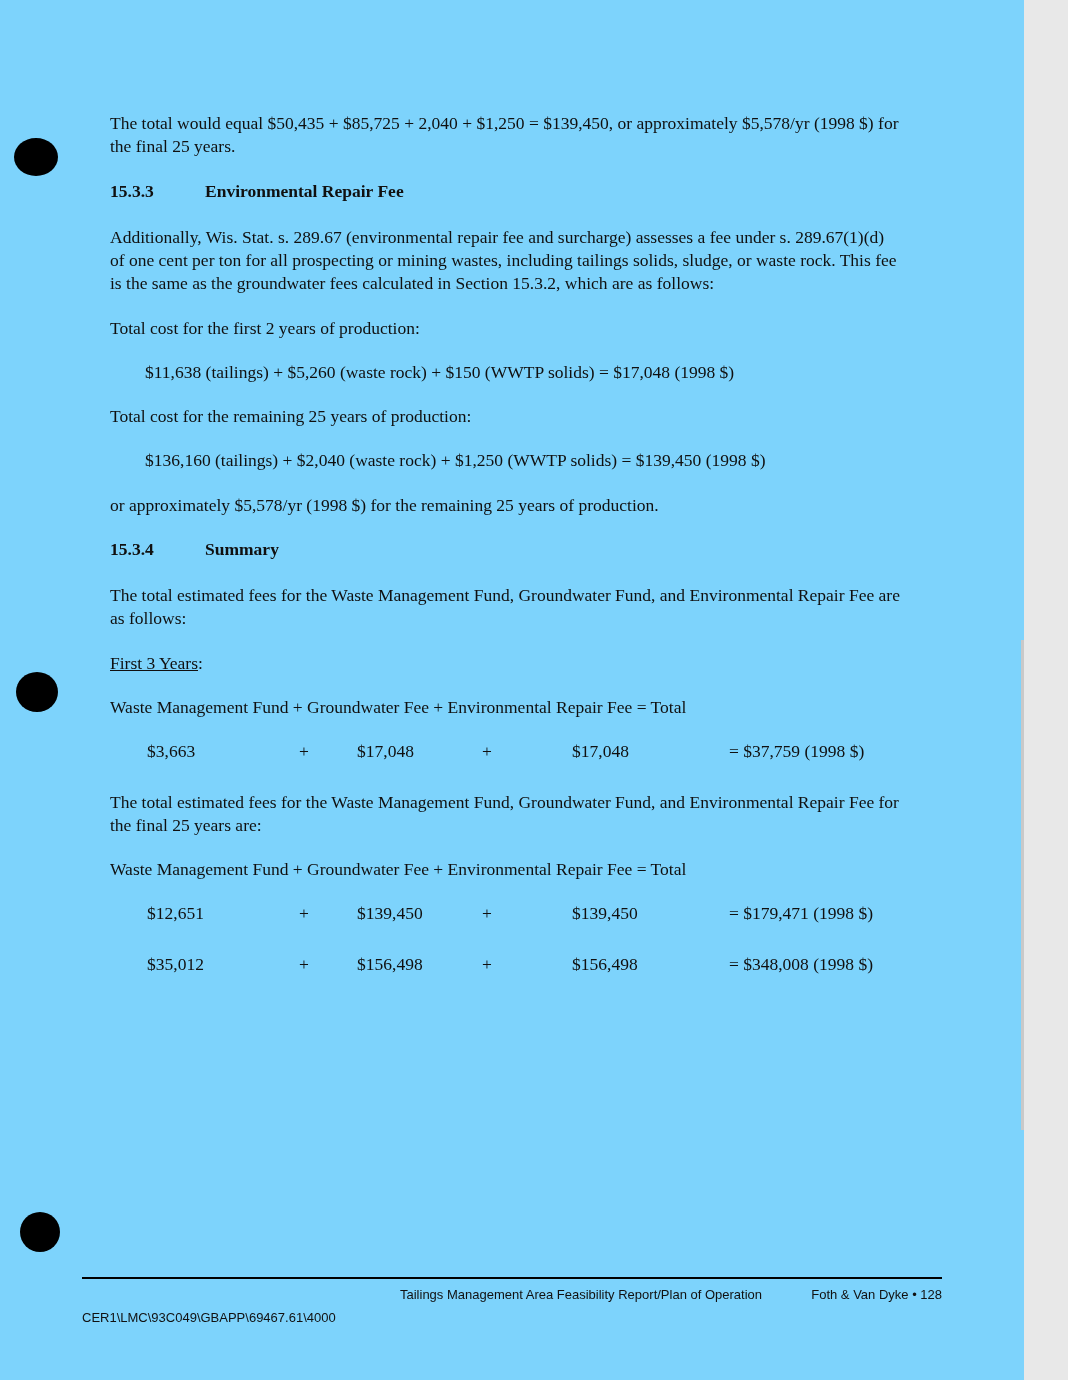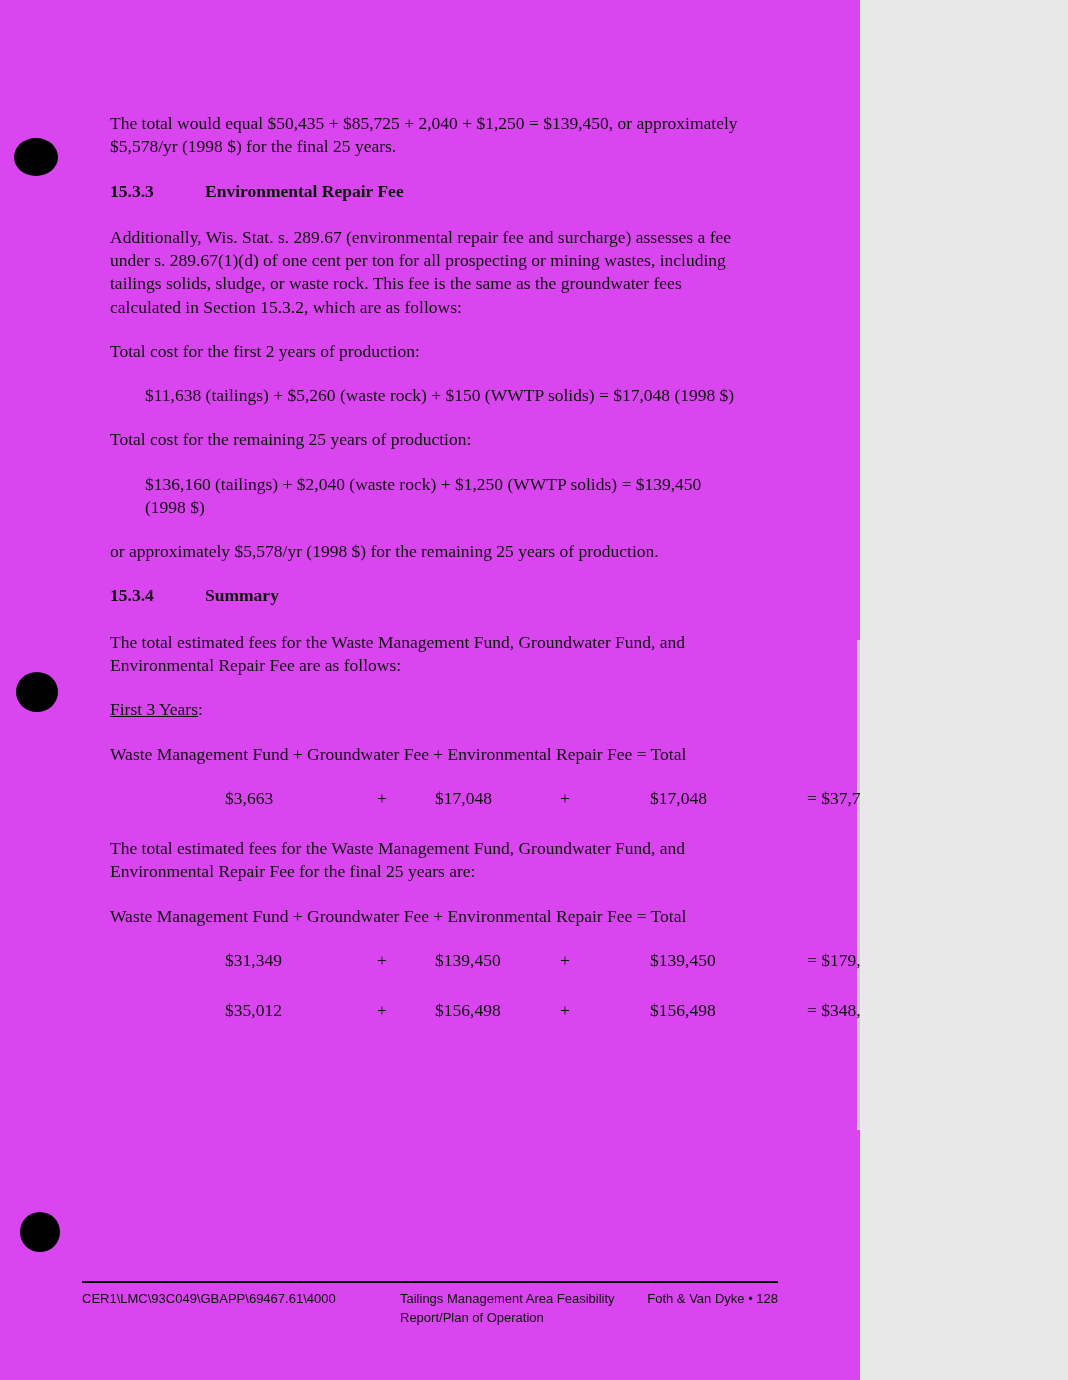--- a/index.html
+++ b/index.html
@@ -1,19 +1,19 @@
 <!DOCTYPE html>
 <html><head>
 <meta charset="utf-8">
 <style>
   html,body{margin:0;padding:0;background:#e8e8e8;}
   .page{
     position:relative;
-    width:860px;height:1380px;
-    background:#d946ef;
+    width:1024px;height:1380px;
+    background:#7dd3fc;
     overflow:hidden;
     font-family:"Liberation Serif", serif;
     color:#101010;
   }
   .content{
     position:absolute;
     left:110px; right:122px; top:112px;
     font-size:17.5px;
     line-height:1.33;
   }
@@ -21,21 +21,21 @@
   .heading{
     display:flex;
     font-weight:bold;
     margin:6px 0 23px 0;
   }
   .heading .num{width:95px;flex:0 0 95px;}
   .equation{margin-left:35px;}
   .fee-row{
     display:grid;
     grid-template-columns:152px 58px 125px 90px 157px auto;
-    margin:0 0 27px 115px;
+    margin:0 0 27px 37px;
     white-space:nowrap;
   }
   .underlined{text-decoration:underline;}
   .hole{
     position:absolute;
     background:#000;
     border-radius:50%;
   }
   .hole1{left:14px;top:138px;width:44px;height:38px;}
   .hole2{left:16px;top:672px;width:42px;height:40px;}
@@ -55,21 +55,21 @@
     color:#111;
   }
   .footer-rule{
     border-top:2.5px solid #000;
     margin-bottom:7px;
   }
   .footer-cols{
     display:flex;
     align-items:flex-start;
   }
-  .footer-left{width:318px;flex:0 0 318px;}
+  .footer-left{width:318px;flex:0 0 318px;margin-top:23px;}
   .footer-center{flex:1 1 auto;}
   .footer-right{flex:0 0 auto;text-align:left;}
 </style>
 </head>
 <body>
 
 <div class="page">
 
   <span class="hole hole1"></span>
   <span class="hole hole2"></span>
@@ -115,21 +115,21 @@
       <span>+</span>
       <span>$17,048</span>
       <span>= $37,759 (1998 $)</span>
     </div>
 
     <p>The total estimated fees for the Waste Management Fund, Groundwater Fund, and Environmental Repair Fee for the final 25 years are:</p>
 
     <p>Waste Management Fund + Groundwater Fee + Environmental Repair Fee = Total</p>
 
     <div class="fee-row">
-      <span>$31,349</span>
+      <span>$12,651</span>
       <span>+</span>
       <span>$139,450</span>
       <span>+</span>
       <span>$139,450</span>
       <span>= $179,471 (1998 $)</span>
     </div>
 
 
     <div class="fee-row">
       <span>$35,012</span>

